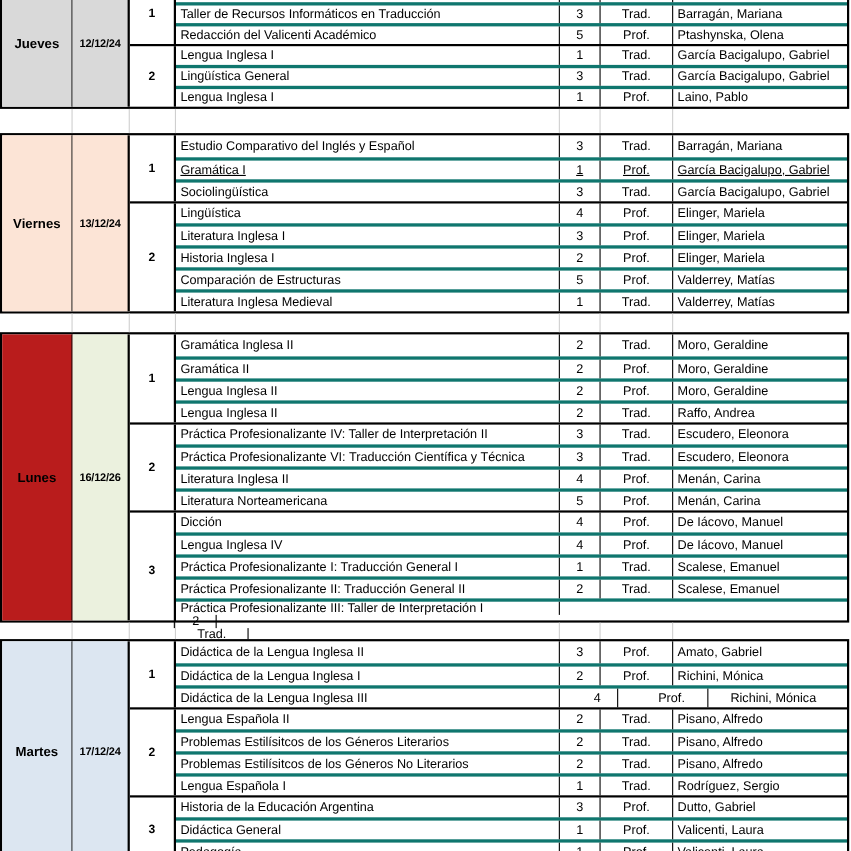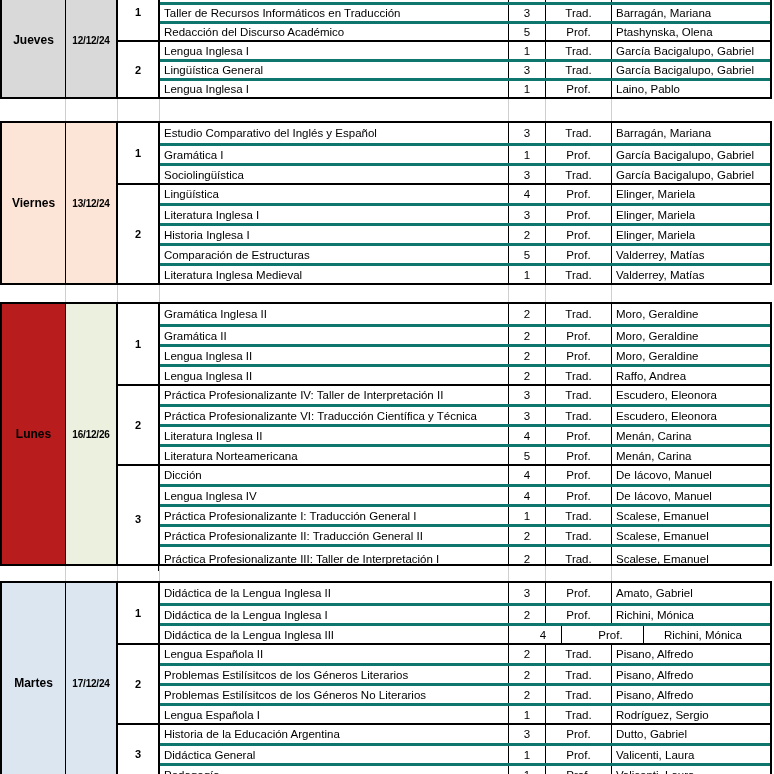--- a/index.html
+++ b/index.html
@@ -55,21 +55,21 @@
               <div class="cell c-prog"></div>
               <div class="cell c-teacher"></div>
             </div>
             <div class="row" style="height: 19px;">
               <div class="cell c-course">Taller de Recursos Informáticos en Traducción</div>
               <div class="cell c-year">3</div>
               <div class="cell c-prog">Trad.</div>
               <div class="cell c-teacher">Barragán, Mariana</div>
             </div>
             <div class="row" style="height: 19px;">
-              <div class="cell c-course">Redacción del Discurso Académico</div>
+              <div class="cell c-course">Redacción del Valicenti Académico</div>
               <div class="cell c-year">5</div>
               <div class="cell c-prog">Prof.</div>
               <div class="cell c-teacher">Ptashynska, Olena</div>
             </div>
           </div>
         </div>
         <div class="group g-sep">
           <div class="turncell">2</div>
           <div class="rows">
             <div class="row" style="height: 17px;">
@@ -100,21 +100,21 @@
       <div class="content">
         <div class="group">
           <div class="turncell">1</div>
           <div class="rows">
             <div class="row" style="height: 20px; text-align: center;">
               <div class="cell c-course">Estudio Comparativo del Inglés y Español</div>
               <div class="cell c-year">3</div>
               <div class="cell c-prog">Trad.</div>
               <div class="cell c-teacher">Barragán, Mariana</div>
             </div>
-            <div class="row" style="height: 20px;">
+            <div class="row" style="height: 20px; text-decoration: underline;">
               <div class="cell c-course">Gramática I</div>
               <div class="cell c-year">1</div>
               <div class="cell c-prog">Prof.</div>
               <div class="cell c-teacher">García Bacigalupo, Gabriel</div>
             </div>
             <div class="row" style="height: 20px;">
               <div class="cell c-course">Sociolingüística</div>
               <div class="cell c-year">3</div>
               <div class="cell c-prog">Trad.</div>
               <div class="cell c-teacher">García Bacigalupo, Gabriel</div>
@@ -240,21 +240,21 @@
               <div class="cell c-year">1</div>
               <div class="cell c-prog">Trad.</div>
               <div class="cell c-teacher">Scalese, Emanuel</div>
             </div>
             <div class="row" style="height: 20px;">
               <div class="cell c-course">Práctica Profesionalizante II: Traducción General II</div>
               <div class="cell c-year">2</div>
               <div class="cell c-prog">Trad.</div>
               <div class="cell c-teacher">Scalese, Emanuel</div>
             </div>
-            <div class="row" style="height: 27px;">
+            <div class="row" style="height: 27px; flex-direction: column;">
               <div class="cell c-course">Práctica Profesionalizante III: Taller de Interpretación I</div>
               <div class="cell c-year">2</div>
               <div class="cell c-prog">Trad.</div>
               <div class="cell c-teacher">Scalese, Emanuel</div>
             </div>
           </div>
         </div>
       </div>
     </div>
     <div class="block" style="top: 581px; height: 204px;">

